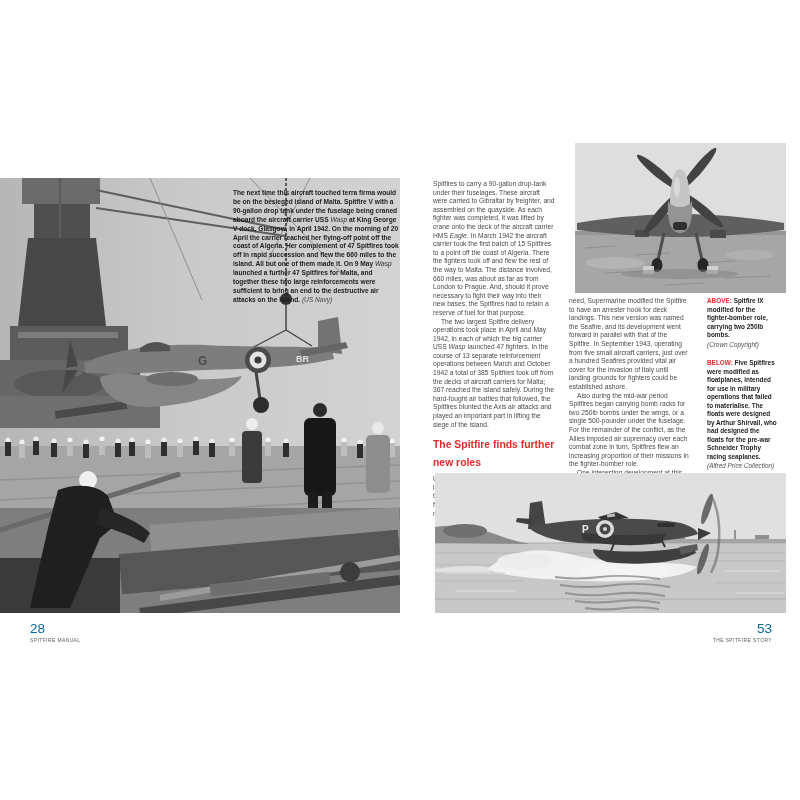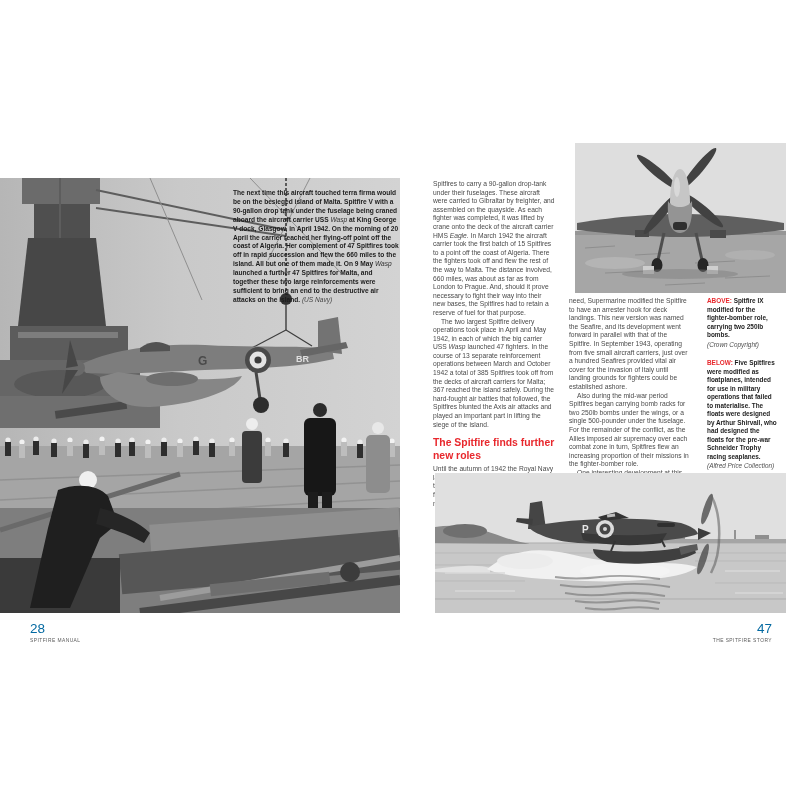--- a/index.html
+++ b/index.html
@@ -19,21 +19,21 @@
   .cap-credit { font-style:italic; font-weight:normal; color:#454545; }
 
   
   .col { position:absolute; }
   .col1 { left:433px; top:180px; width:122px; }
   .col2 { left:569px; top:297px; width:122px; }
   p.body { margin:0; font-size:6.7px; line-height:8.6px; color:#4a4a4a; }
   p.ind { text-indent:8px; }
   .i { font-style:italic; }
   h2.sect {
-    margin:7px 0 3px 0; font-size:10.4px; line-height:13px;
+    margin:7px 0 3px 0; font-size:10.4px; line-height:18px;
     font-weight:bold; color:#e8282d;
   }
 
   .sidecaps { position:absolute; left:707px; top:297px; width:71px; }
   .sidecap { font-size:6.4px; line-height:8.5px; font-weight:bold; color:#1d1d1d; margin:0 0 10px 0; }
   .cap-label { color:#e8282d; }
   .cap-src { display:block; font-weight:normal; font-style:italic; color:#4f4f4f; margin-top:1px; }
 
   
   .photo-prop  { position:absolute; left:575px; top:143px; width:211px; height:150px; }
@@ -316,17 +316,17 @@
         <g stroke="#d8d8d8" stroke-width="1.5">
           <line x1="10" y1="100" x2="70" y2="100"></line>
             <line x1="290" y1="98" x2="345" y2="98"></line>
           <line x1="20" y1="118" x2="80" y2="118"></line>
             <line x1="300" y1="120" x2="348" y2="120"></line>
         </g>
       </svg>
     </figure>
 
     <div class="footer footer-right">
-      <div class="pagenum">47</div>
+      <div class="pagenum">53</div>
       <div class="pagelabel">THE SPITFIRE STORY</div>
     </div>
   </section>
 </div>
 
 </body></html>

